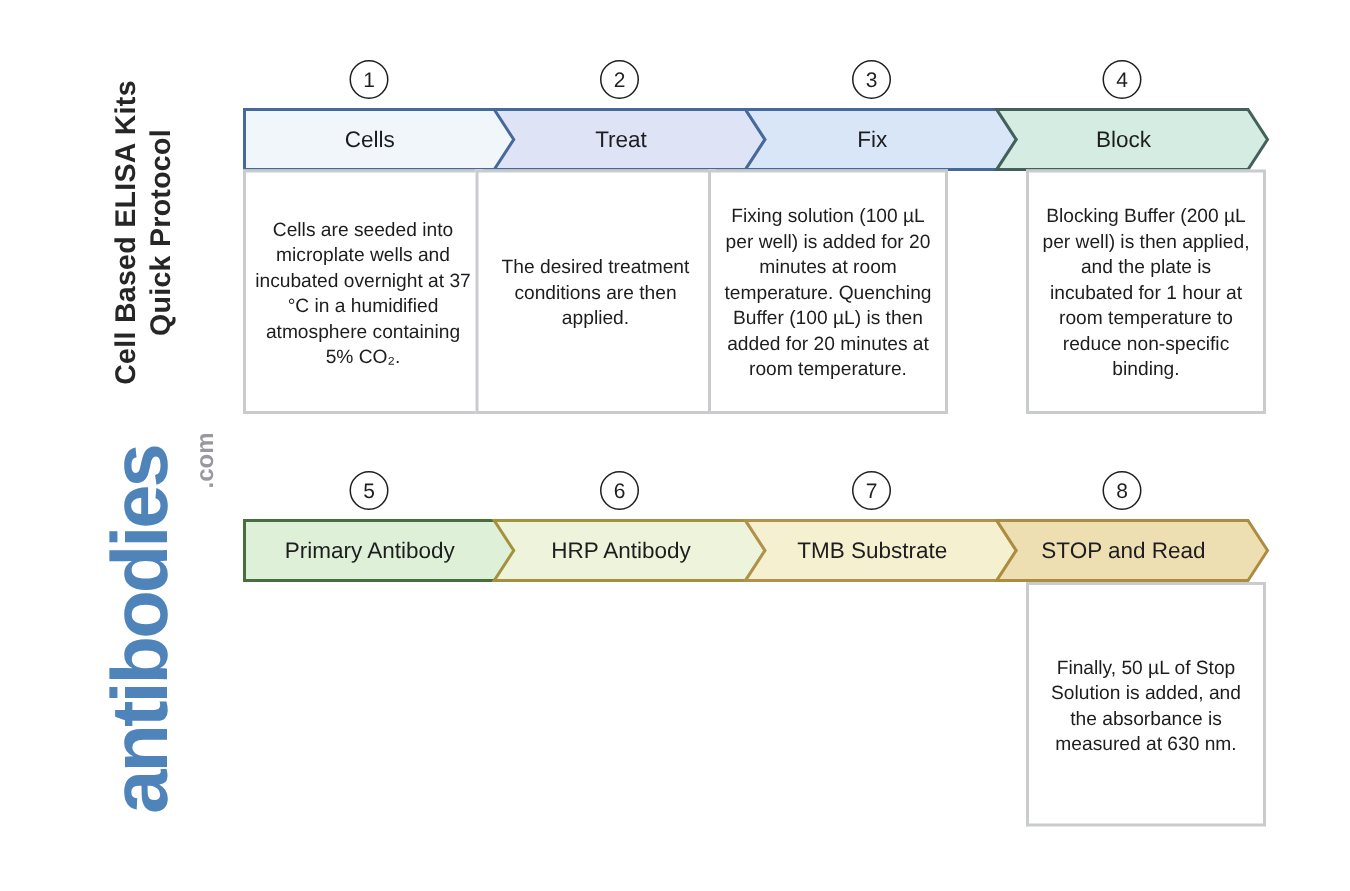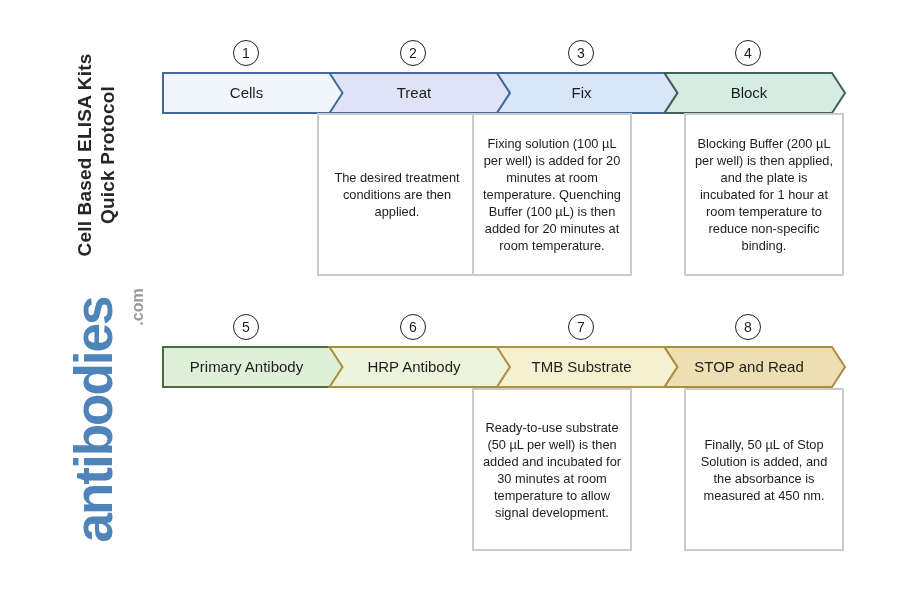--- a/index.html
+++ b/index.html
@@ -85,20 +85,23 @@
     <path stroke-width="2" d="M1,1 L168.5,1 L181.5,21 L168.5,41 L1,41 Z" fill="#f1f6fa" stroke="#46699b"></path>
     <path stroke-width="2" d="M167.5,1 L335,1 L348,21 L335,41 L167.5,41 L180.5,21 Z" fill="#dfe3f6" stroke="#46699b"></path>
     <path stroke-width="2" d="M335,1 L502.5,1 L515.5,21 L502.5,41 L335,41 L348,21 Z" fill="#d8e6f7" stroke="#46699b"></path>
     <path stroke-width="2" d="M502.5,1 L670,1 L683,21 L670,41 L502.5,41 L515.5,21 Z" fill="#d5ece3" stroke="#43605a"></path>
     <text x="84.5" y="26" text-anchor="middle">Cells</text>
     <text x="252" y="26" text-anchor="middle">Treat</text>
     <text x="419.5" y="26" text-anchor="middle">Fix</text>
     <text x="587" y="26" text-anchor="middle">Block</text>
   </svg>
 
+  <div class="desc-box r1 c0">
+      <p>Cells are seeded into microplate wells and incubated overnight at 37 °C in a humidified atmosphere containing 5% CO₂.</p>
+    </div>
   <div class="desc-box r1 c1">
       <p>The desired treatment conditions are then applied.</p>
     </div>
   <div class="desc-box r1 c2">
       <p>Fixing solution (100 µL per well) is added for 20 minutes at room temperature. Quenching Buffer (100 µL) is then added for 20 minutes at room temperature.</p>
     </div>
   <div class="desc-box r1 c3">
       <p>Blocking Buffer (200 µL per well) is then applied, and the plate is incubated for 1 hour at room temperature to reduce non-specific binding.</p>
     </div>
 
@@ -119,20 +122,17 @@
     <path stroke-width="2" d="M1,1 L168.5,1 L181.5,21 L168.5,41 L1,41 Z" fill="#dff0d8" stroke="#476f3e"></path>
     <path stroke-width="2" d="M167.5,1 L335,1 L348,21 L335,41 L167.5,41 L180.5,21 Z" fill="#eef4db" stroke="#a3913d"></path>
     <path stroke-width="2" d="M335,1 L502.5,1 L515.5,21 L502.5,41 L335,41 L348,21 Z" fill="#f5f0d0" stroke="#b2924a"></path>
     <path stroke-width="2" d="M502.5,1 L670,1 L683,21 L670,41 L502.5,41 L515.5,21 Z" fill="#eedfb2" stroke="#ac8c40"></path>
     <text x="84.5" y="26" text-anchor="middle">Primary Antibody</text>
     <text x="252" y="26" text-anchor="middle">HRP Antibody</text>
     <text x="419.5" y="26" text-anchor="middle">TMB Substrate</text>
     <text x="587" y="26" text-anchor="middle">STOP and Read</text>
   </svg>
 
-  <div class="desc-box r2 c2">
-      <p>Ready-to-use substrate (50 µL per well) is then added and incubated for 30 minutes at room temperature to allow signal development.</p>
-    </div>
   <div class="desc-box r2 c3">
-      <p>Finally, 50 µL of Stop Solution is added, and the absorbance is measured at 450 nm.</p>
+      <p>Finally, 50 µL of Stop Solution is added, and the absorbance is measured at 630 nm.</p>
     </div>
 
 </div>
 
 </body></html>

